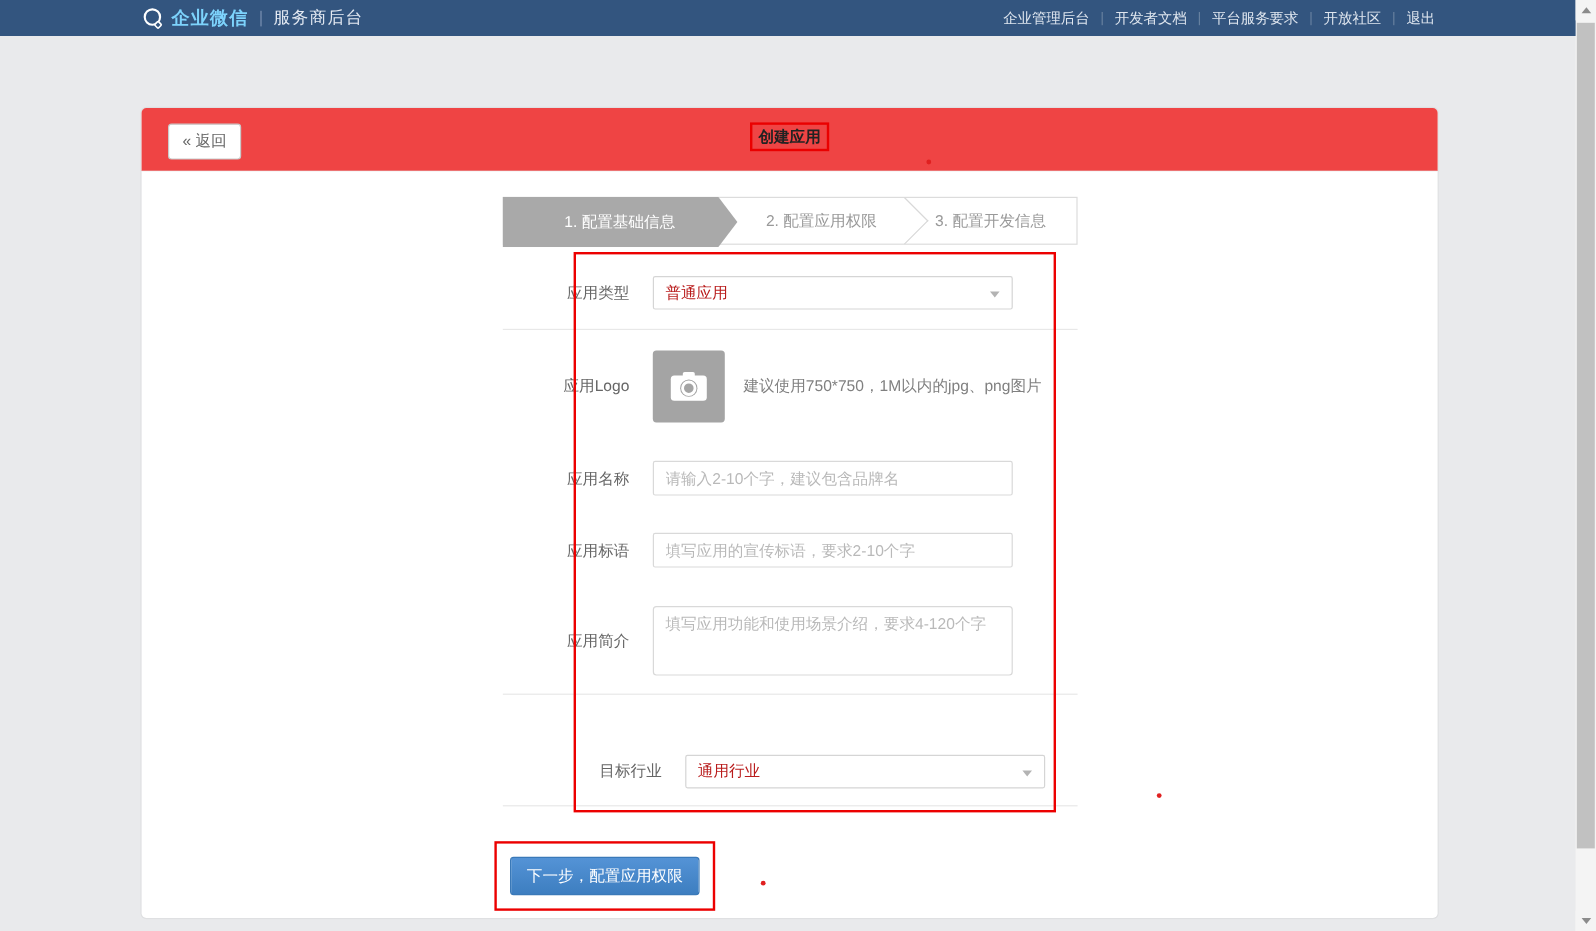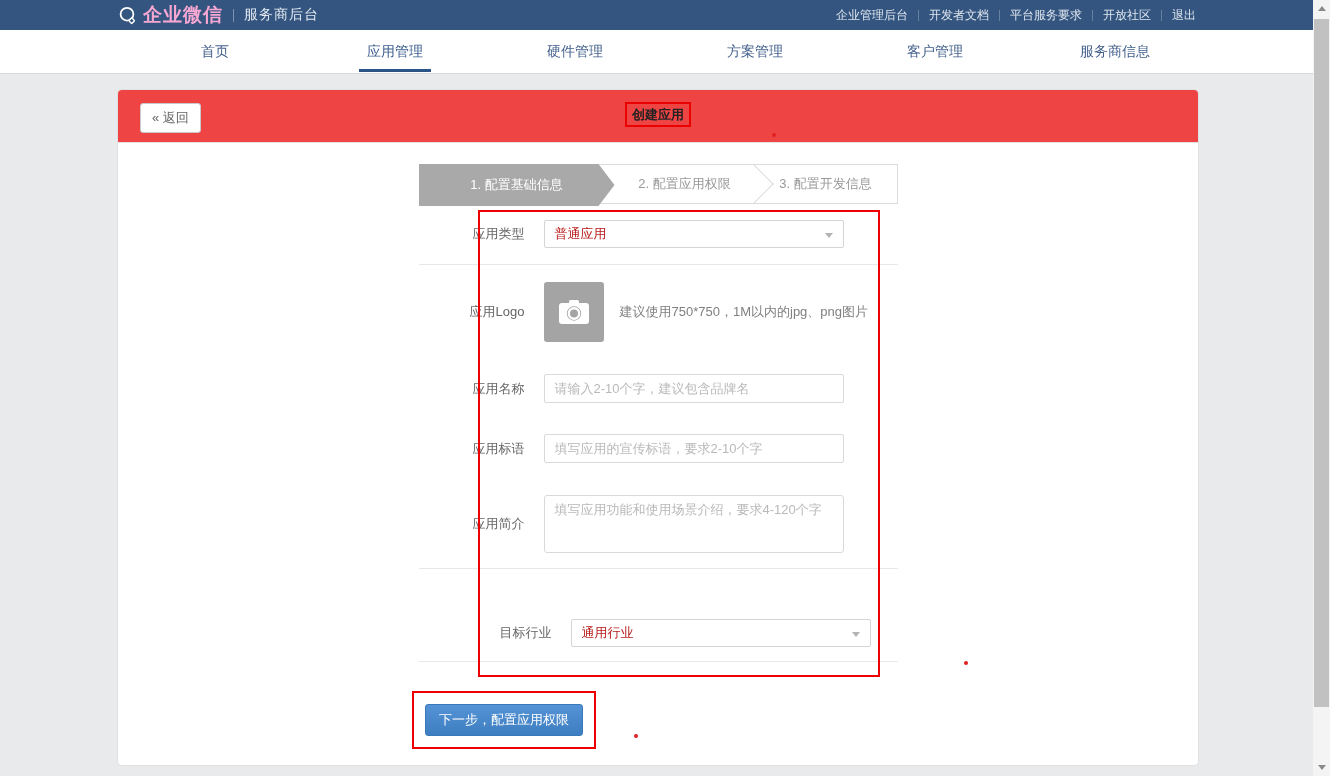--- a/index.html
+++ b/index.html
@@ -5,21 +5,21 @@
   * { margin:0; padding:0; box-sizing:border-box; }
   html,body { width:1330px; height:776px; overflow:hidden;
     font-family:"Liberation Sans","DejaVu Sans",sans-serif; background:#e9eaec; }
   .screen { position:relative; width:1330px; height:776px; }
 
   
   .topbar { position:absolute; left:0; top:0; width:1330px; height:30px;
     background:#33557f; display:flex; align-items:center; justify-content:space-between; }
   .topbar-left { display:flex; align-items:center; padding-left:118px; }
   .logo-icon { display:inline-flex; margin-right:6px; }
-  .brand { color:#f9a8d4; font-size:19px; font-weight:bold; letter-spacing:1px; }
+  .brand { color:#7dd3fc; font-size:15px; font-weight:bold; letter-spacing:1px; }
   .vsep { display:inline-block; width:1px; height:13px; background:#7b92b3; margin:0 10px; }
   .portal { color:#e3e9f2; font-size:14px; letter-spacing:1px; }
   .topbar-right { display:flex; align-items:center; padding-right:134px; }
   .toplink { color:#dfe6ef; font-size:12px; text-decoration:none; cursor:pointer; }
   .vsep2 { display:inline-block; width:1px; height:11px; background:#66801f0; background:#66809f; margin:0 10px; }
 
   
   .mainnav { position:absolute; left:0; top:30px; width:1330px; height:44px;
     background:#ffffff; border-bottom:1px solid #d8d8d8; }
   .mainnav-inner { width:1080px; margin:0 auto; height:100%; display:flex; }
@@ -66,21 +66,21 @@
   .tinput { width:300px; height:29px; border:1px solid #d9d9d9; border-radius:2px;
     padding:0 10px; font-size:13px; color:#333; font-family:inherit; }
   .tinput::placeholder, .tarea::placeholder { color:#b9b9b9; }
   .tarea { width:300px; height:58px; border:1px solid #d9d9d9; border-radius:3px;
     padding:5px 10px; font-size:13px; color:#333; font-family:inherit; resize:none; line-height:18px; }
   .hdivider { height:1px; background:#e8e8e8; margin:16px 0 0 0; }
   .logo-upload { width:60px; height:60px; background:#a4a4a4; border-radius:3px;
     display:flex; align-items:center; justify-content:center; cursor:pointer; flex:none; }
   .hint { font-size:13px; color:#808080; margin-left:16px; white-space:nowrap; }
 
-  .m-row1 { margin-top:16px; }
+  .m-row1 { margin-top:26px; }
   .m-logo { margin-top:17px; }
   .m-name { margin-top:32px; }
   .m-slogan { margin-top:31px; }
   .m-intro { margin-top:32px; }
   .m-div2 { margin-top:15px; }
   .m-cat { margin-top:13px; }
   .m-ind { margin-top:50px;justify-content:center; }
   .m-div3 { margin-top:14px; }
 
   
@@ -133,42 +133,20 @@
       <a class="toplink">开发者文档</a>
       <span class="vsep2"></span>
       <a class="toplink">平台服务要求</a>
       <span class="vsep2"></span>
       <a class="toplink">开放社区</a>
       <span class="vsep2"></span>
       <a class="toplink">退出</a>
     </nav>
   </header>
 
-  <nav class="mainnav">
-    <div class="mainnav-inner">
-      <div class="nav-item">
-          <span class="nv">首页</span>
-        </div>
-      <div class="nav-item active">
-          <span class="nv">应用管理</span>
-        </div>
-      <div class="nav-item">
-          <span class="nv">硬件管理</span>
-        </div>
-      <div class="nav-item">
-          <span class="nv">方案管理</span>
-        </div>
-      <div class="nav-item">
-          <span class="nv">客户管理</span>
-        </div>
-      <div class="nav-item">
-          <span class="nv">服务商信息</span>
-        </div>
-    </div>
-  </nav>
 
   <section class="card">
     <div class="card-head">
       <button class="back-btn">« 返回</button>
       <span class="title-wrap">
         <span class="page-title">创建应用</span>
       </span>
     </div>
 
     <div class="card-body">

